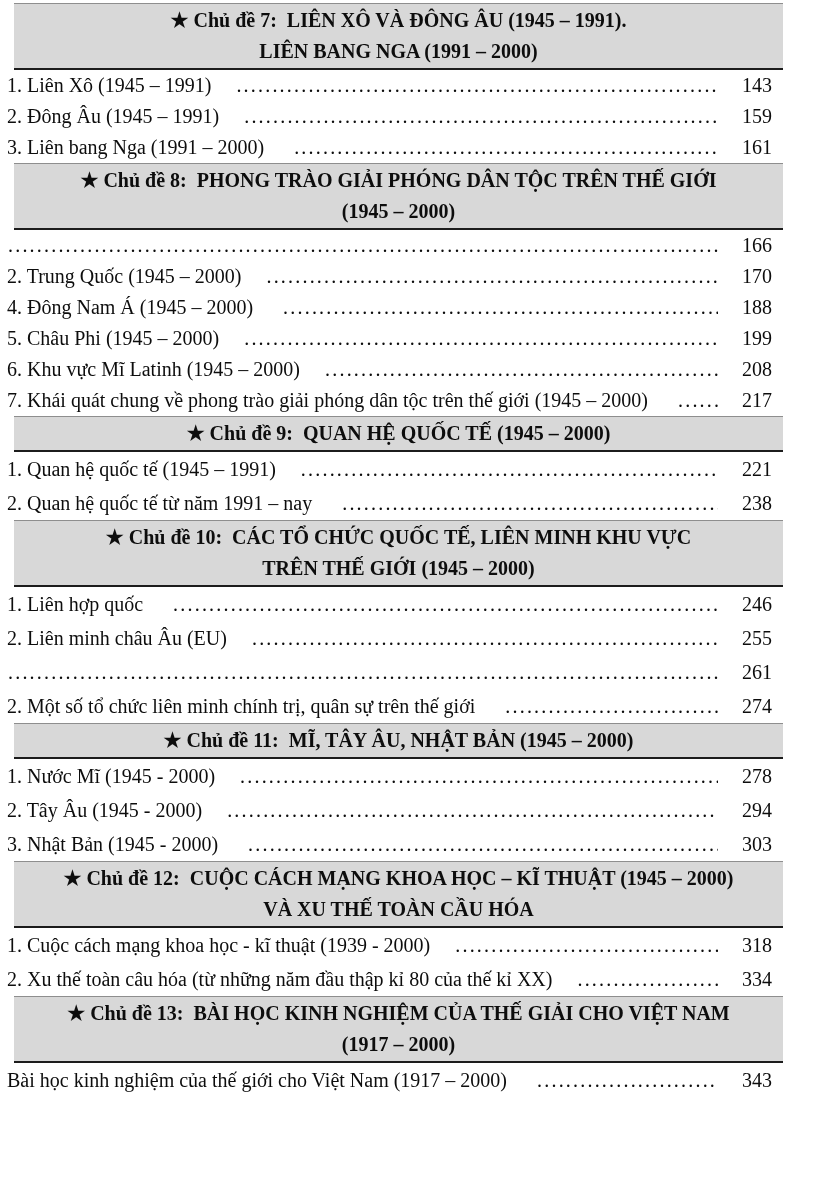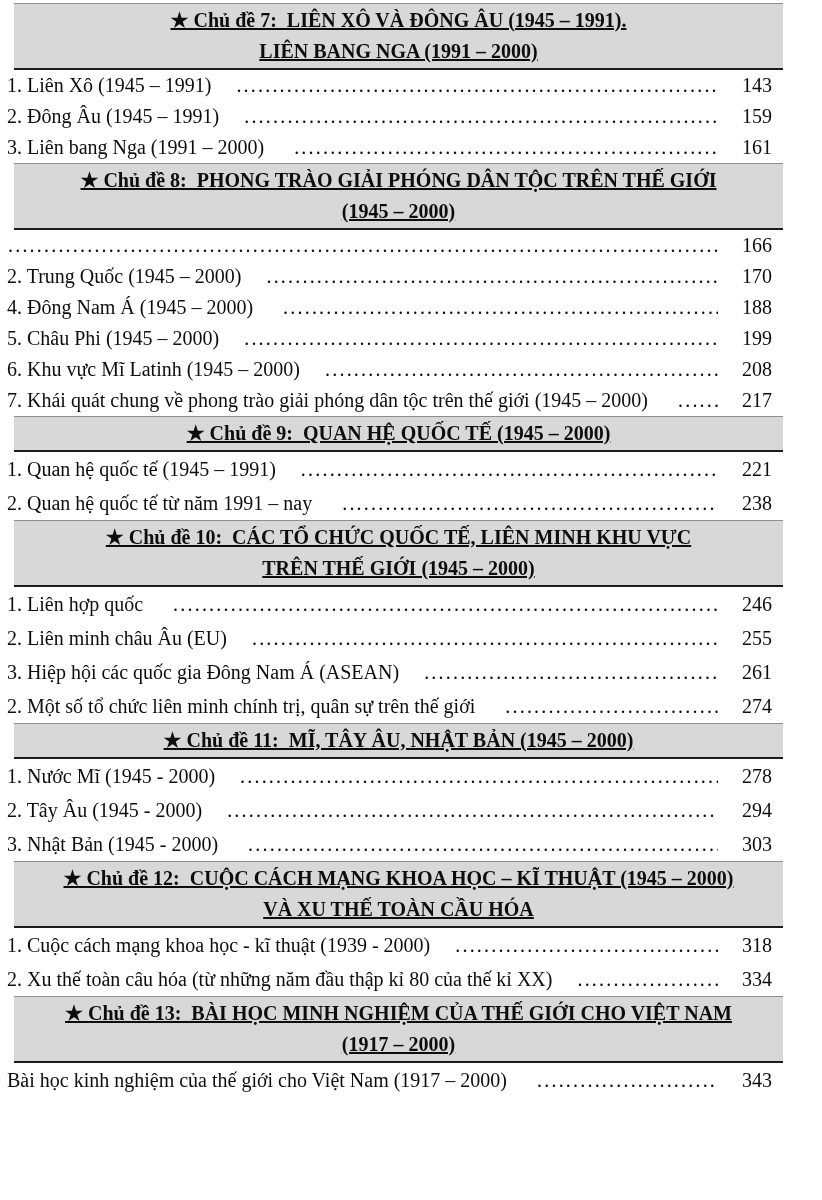--- a/index.html
+++ b/index.html
@@ -11,21 +11,20 @@
   .page { box-sizing:border-box; width:822px; padding-top:3px; }
   .band {
     margin:0 39px 0 14px;
     background:#d8d8d8;
     border-top:1px solid #8e8e8e;
     border-bottom:2px solid #1c1c1c;
     text-align:center;
     font-weight:700;
     font-size:20px;
     padding:1px 0;
-    text-decoration:underline;
   }
   .band-line { line-height:31px; white-space:pre-wrap; }
   .rows { padding:0 50px 0 7px; font-size:20px; }
   .row { display:flex; align-items:baseline; height:34px; line-height:34px;gap:24px; }
   .tight .row { height:31px; line-height:31px; }
   .row-label { white-space:pre; flex-shrink:0; }
   .dots { flex:1 1 auto; min-width:0; overflow:hidden; white-space:nowrap; letter-spacing:2.2px; padding:0 1px; }
   .dots::after { content:"........................................................................................................................................................................................"; }
   .pagenum { white-space:nowrap; flex-shrink:0; }
 </style>
@@ -121,21 +120,20 @@
             <span class="row-label">1. Liên hợp quốc </span>
             <span class="dots"></span>
             <span class="pagenum">246</span>
           </div>
           <div class="row">
             <span class="row-label">2. Liên minh châu Âu (EU)</span>
             <span class="dots"></span>
             <span class="pagenum">255</span>
           </div>
           <div class="row">
-            <span class="row-label">3. Hiệp hội các quốc gia Đông Nam Á (ASEAN)</span>
             <span class="dots"></span>
             <span class="pagenum">261</span>
           </div>
           <div class="row">
             <span class="row-label">2. Một số tổ chức liên minh chính trị, quân sự trên thế giới </span>
             <span class="dots"></span>
             <span class="pagenum">274</span>
           </div>
         </div>
       </section>
@@ -174,21 +172,21 @@
           </div>
           <div class="row">
             <span class="row-label">2. Xu thế toàn câu hóa (từ những năm đầu thập kỉ 80 của thế kỉ XX)</span>
             <span class="dots"></span>
             <span class="pagenum">334</span>
           </div>
         </div>
       </section>
       <section class="toc-section">
         <header class="band">
-          <div class="band-line">★ Chủ đề 13:  BÀI HỌC MINH NGHIỆM CỦA THẾ GIỚI CHO VIỆT NAM</div>
+          <div class="band-line">★ Chủ đề 13:  BÀI HỌC KINH NGHIỆM CỦA THẾ GIẢI CHO VIỆT NAM</div>
           <div class="band-line">(1917 – 2000)</div>
         </header>
         <div class="rows">
           <div class="row">
             <span class="row-label">Bài học kinh nghiệm của thế giới cho Việt Nam (1917 – 2000) </span>
             <span class="dots"></span>
             <span class="pagenum">343</span>
           </div>
         </div>
       </section>

